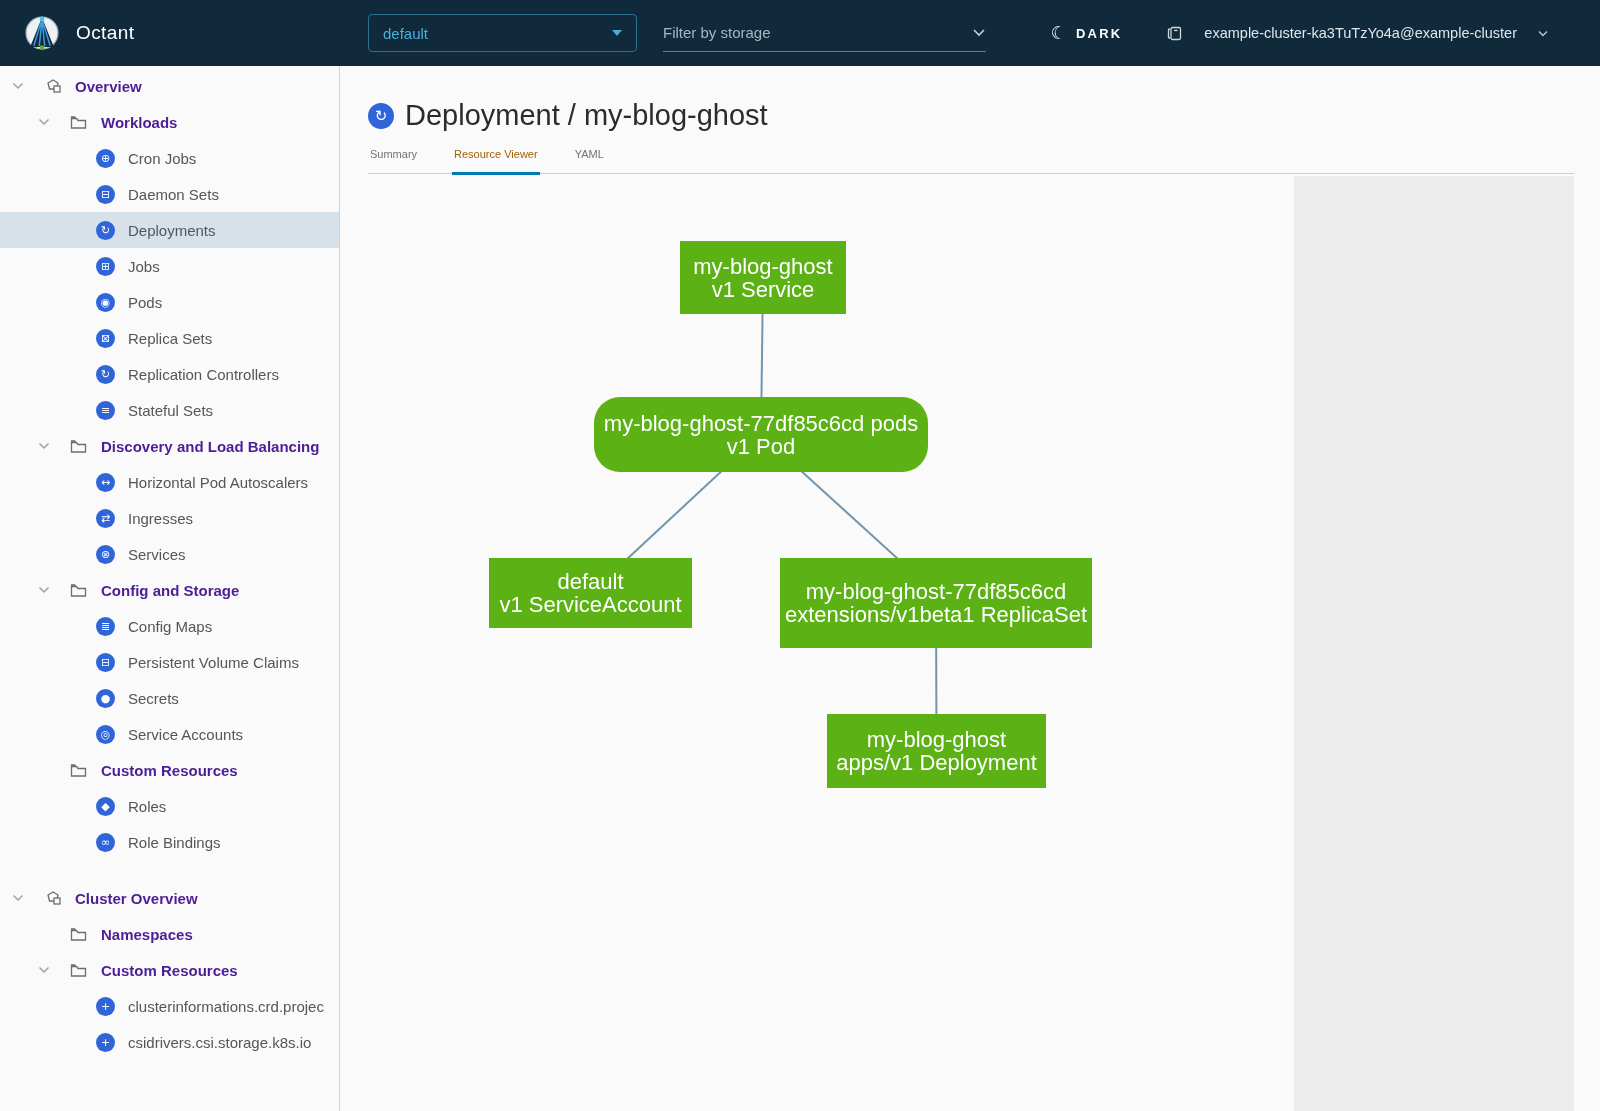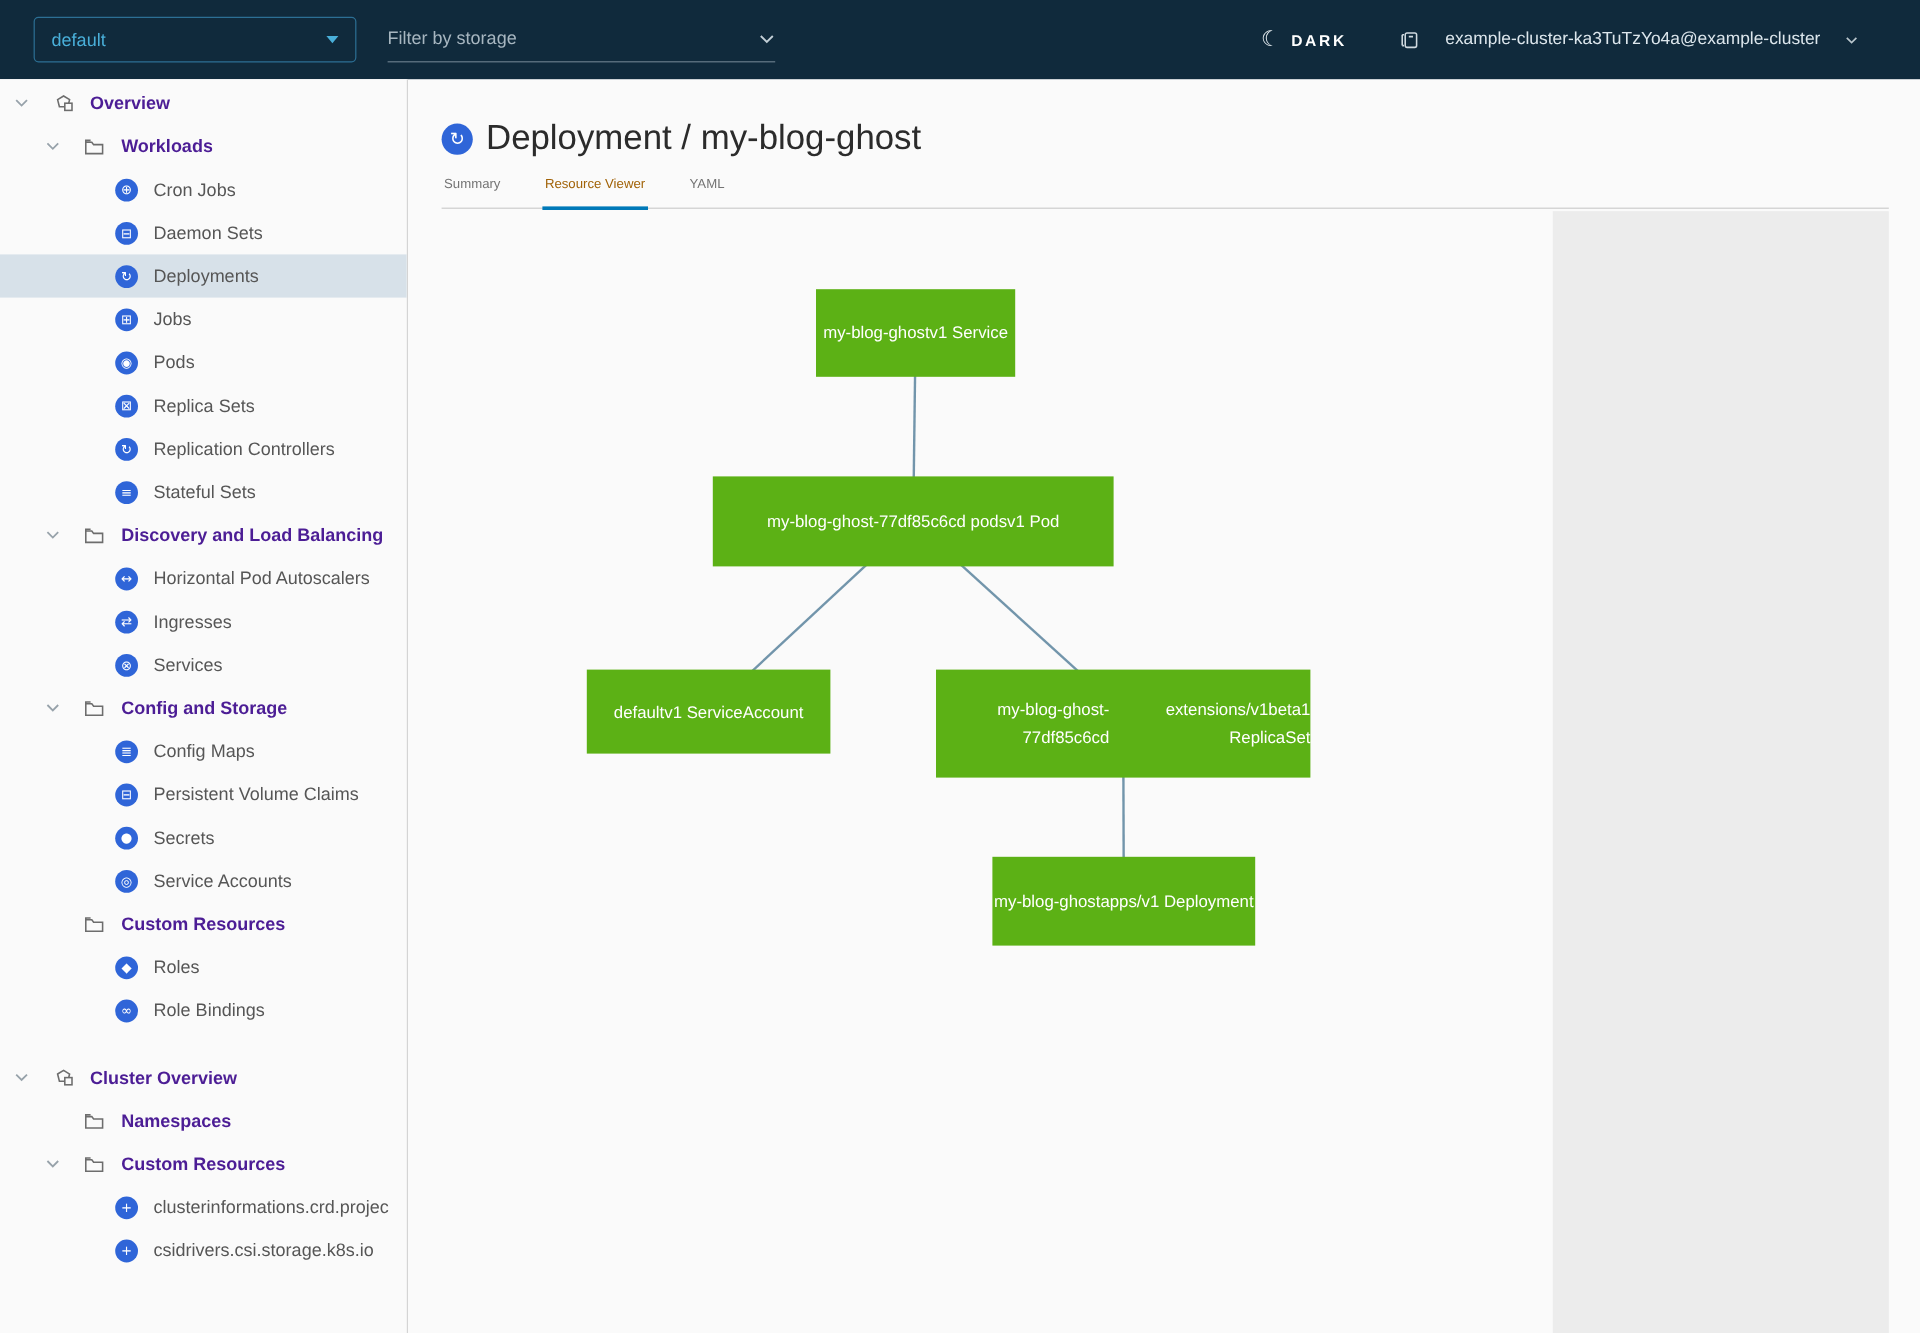--- a/index.html
+++ b/index.html
@@ -65,29 +65,41 @@
     font-family:"DejaVu Sans", sans-serif; }
   .page-title { font-size:29px; font-weight:normal; color:#2b2b2b; margin:0; }
   .tabs { display:flex; gap:33px; margin:16px 26px 0 28px; border-bottom:1px solid var(--border-gray, #cccccc); }
   .tab { padding:0 2px 12px; font-size:11px; color:#737373; cursor:pointer;
     border-bottom:3px solid transparent; margin-bottom:-2px; }
   .tab.active { color:#a16207; border-bottom-color: var(--tab-blue, #0079b8); }
 
   .graph-area { position:relative; flex:1; overflow:hidden; }
   .edges-svg { position:absolute; left:0; top:0; }
   .graph-node { position:absolute; background:var(--node-green, #5cb115); color:#ffffff;
-    display:flex; align-items:center; justify-content:center;
-    text-align:right; font-size:14px; line-height:23px; cursor:pointer; }
+    display:flex; flex-direction:column; align-items:center; justify-content:center;
+    text-align:right; font-size:22px; line-height:23px; cursor:pointer; }
   .side-panel { position:absolute; top:2px; right:26px; width:280px; bottom:0;
     background:var(--panel-gray, #ececec); }
 </style>
 </head>
 <body>
 
 <header class="app-header">
+  <div class="logo-area">
+    <span style="display:flex;">
+      <svg width="40" height="40" viewBox="0 0 44 44">
+        <circle cx="22" cy="22" r="17.5" fill="#eef2f4" stroke="#aab8c0" stroke-width="1.4"></circle>
+        <path d="M22 5 L35 37.5 L9 37.5 Z" fill="#102a3c"></path>
+        <path d="M22 7 L13 36 M22 7 L19 36.5 M22 7 L25 36.5 M22 7 L31 36" stroke="#3b9fe0" stroke-width="1.6" fill="none"></path>
+        <circle cx="22" cy="6.5" r="2.6" fill="#49c3e8"></circle>
+        <circle cx="22" cy="38.2" r="2.6" fill="#61b715"></circle>
+      </svg>
+    </span>
+    <span class="app-name">Octant</span>
+  </div>
 
   <div class="ns-select">
     <span>default</span>
     <span class="ns-caret"></span>
   </div>
 
   <div class="filter-field">
     <span class="filter-placeholder">Filter by storage</span>
     <span class="hdr-chev">
       <svg width="14" height="9" viewBox="0 0 14 9">
@@ -351,21 +363,21 @@
         <line x1="423" y1="103.5" x2="421" y2="260.5" stroke="#7295ab" stroke-width="2"></line>
         <line x1="421" y1="260.5" x2="250.5" y2="419" stroke="#7295ab" stroke-width="2"></line>
         <line x1="421" y1="260.5" x2="596" y2="419.5" stroke="#7295ab" stroke-width="2"></line>
         <line x1="596" y1="419.5" x2="596.5" y2="577" stroke="#7295ab" stroke-width="2"></line>
       </svg>
     <div class="side-panel"></div>
   <div class="graph-node" style="left: 340px; top: 67px; width: 166px; height: 73px;">
         <span>my-blog-ghost</span>
         <span>v1 Service</span>
       </div>
-      <div class="graph-node" style="left: 254px; top: 223px; width: 334px; height: 75px;">
+      <div class="graph-node" style="left: 254px; top: 223px; width: 334px; height: 75px; border-radius: 26px;">
         <span>my-blog-ghost-77df85c6cd pods</span>
         <span>v1 Pod</span>
       </div>
       <div class="graph-node" style="left: 149px; top: 384px; width: 203px; height: 70px;">
         <span>default</span>
         <span>v1 ServiceAccount</span>
       </div>
       <div class="graph-node" style="left: 440px; top: 384px; width: 312px; height: 90px;">
         <span>my-blog-ghost-77df85c6cd</span>
         <span>extensions/v1beta1 ReplicaSet</span>

